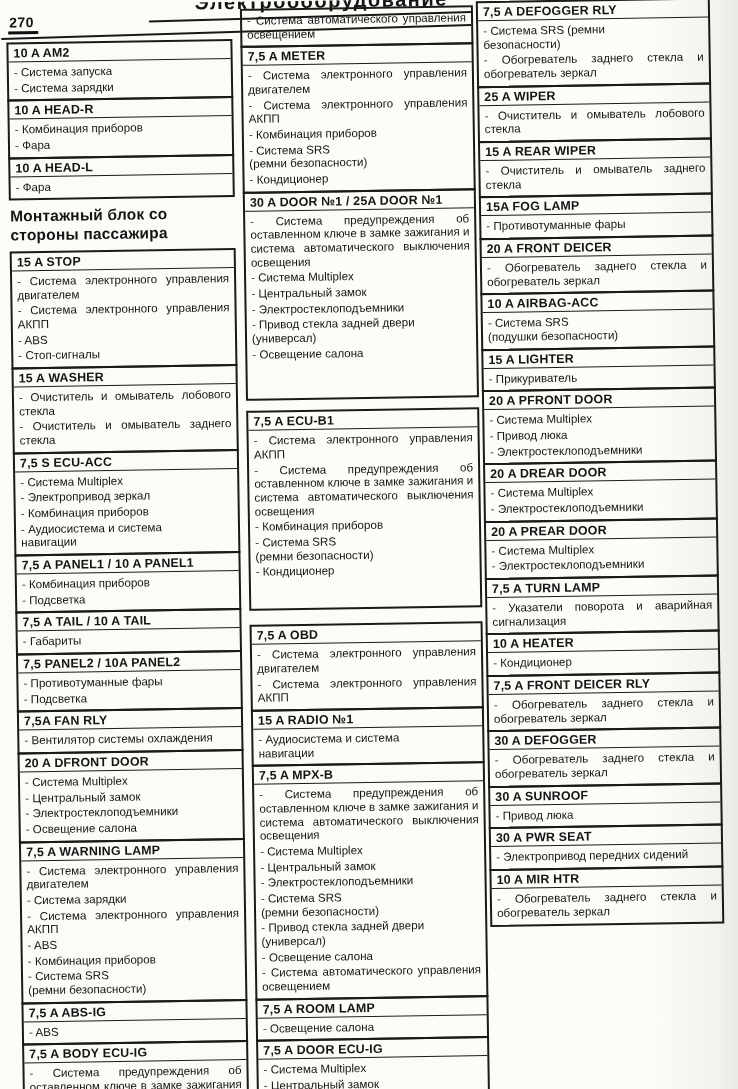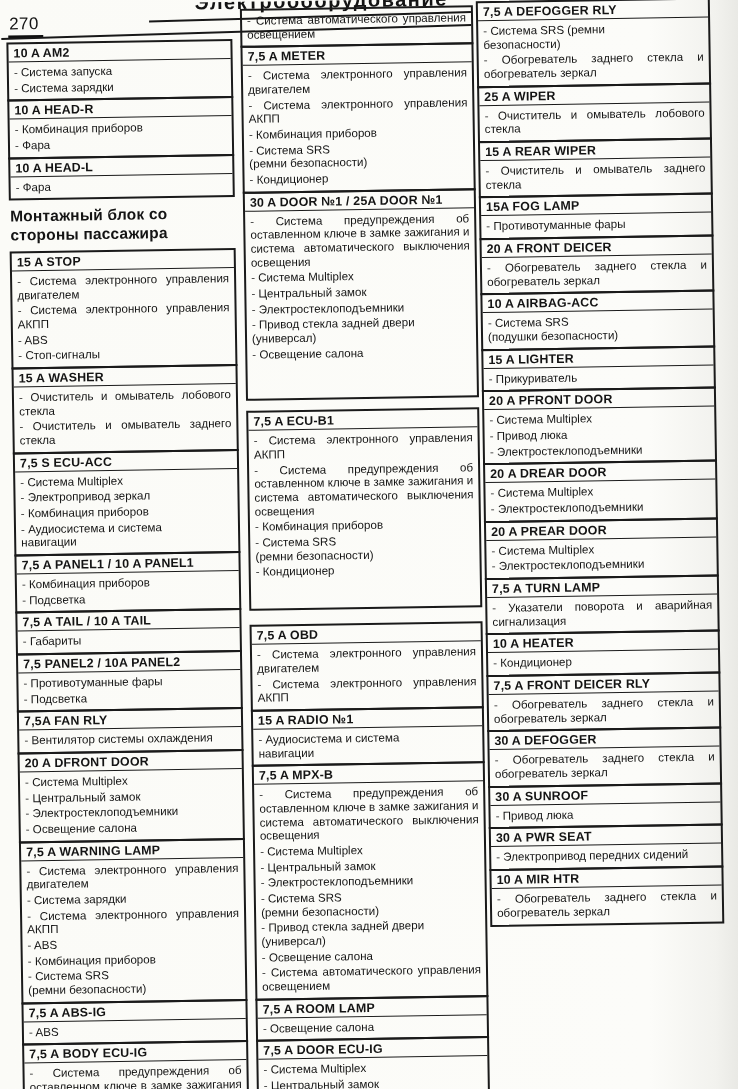--- a/index.html
+++ b/index.html
@@ -14,21 +14,21 @@
     background:linear-gradient(90deg,#fbfbf7 0%,#fcfcf9 88%,#f2f2ee 97%,#e9e9e5 100%);
   }
   #sheet{
     position:absolute;inset:0;
     transform:rotate(-0.9deg);
     transform-origin:360px 80px;
   }
   
   #page-number{
     position:absolute;left:9px;top:9px;
-    font-size:17px;font-weight:normal;
+    font-size:14px;font-weight:bold;
     border-bottom:3px solid #101010;
     padding:0 4px 1px 1px;letter-spacing:0.5px;
   }
   #top-title-clip{
     position:absolute;left:196px;top:0;width:260px;height:11px;overflow:hidden;
   }
   #top-title-clip span{
     display:block;margin-top:-11px;
     font-size:20px;font-weight:bold;letter-spacing:1.5px;
   }

